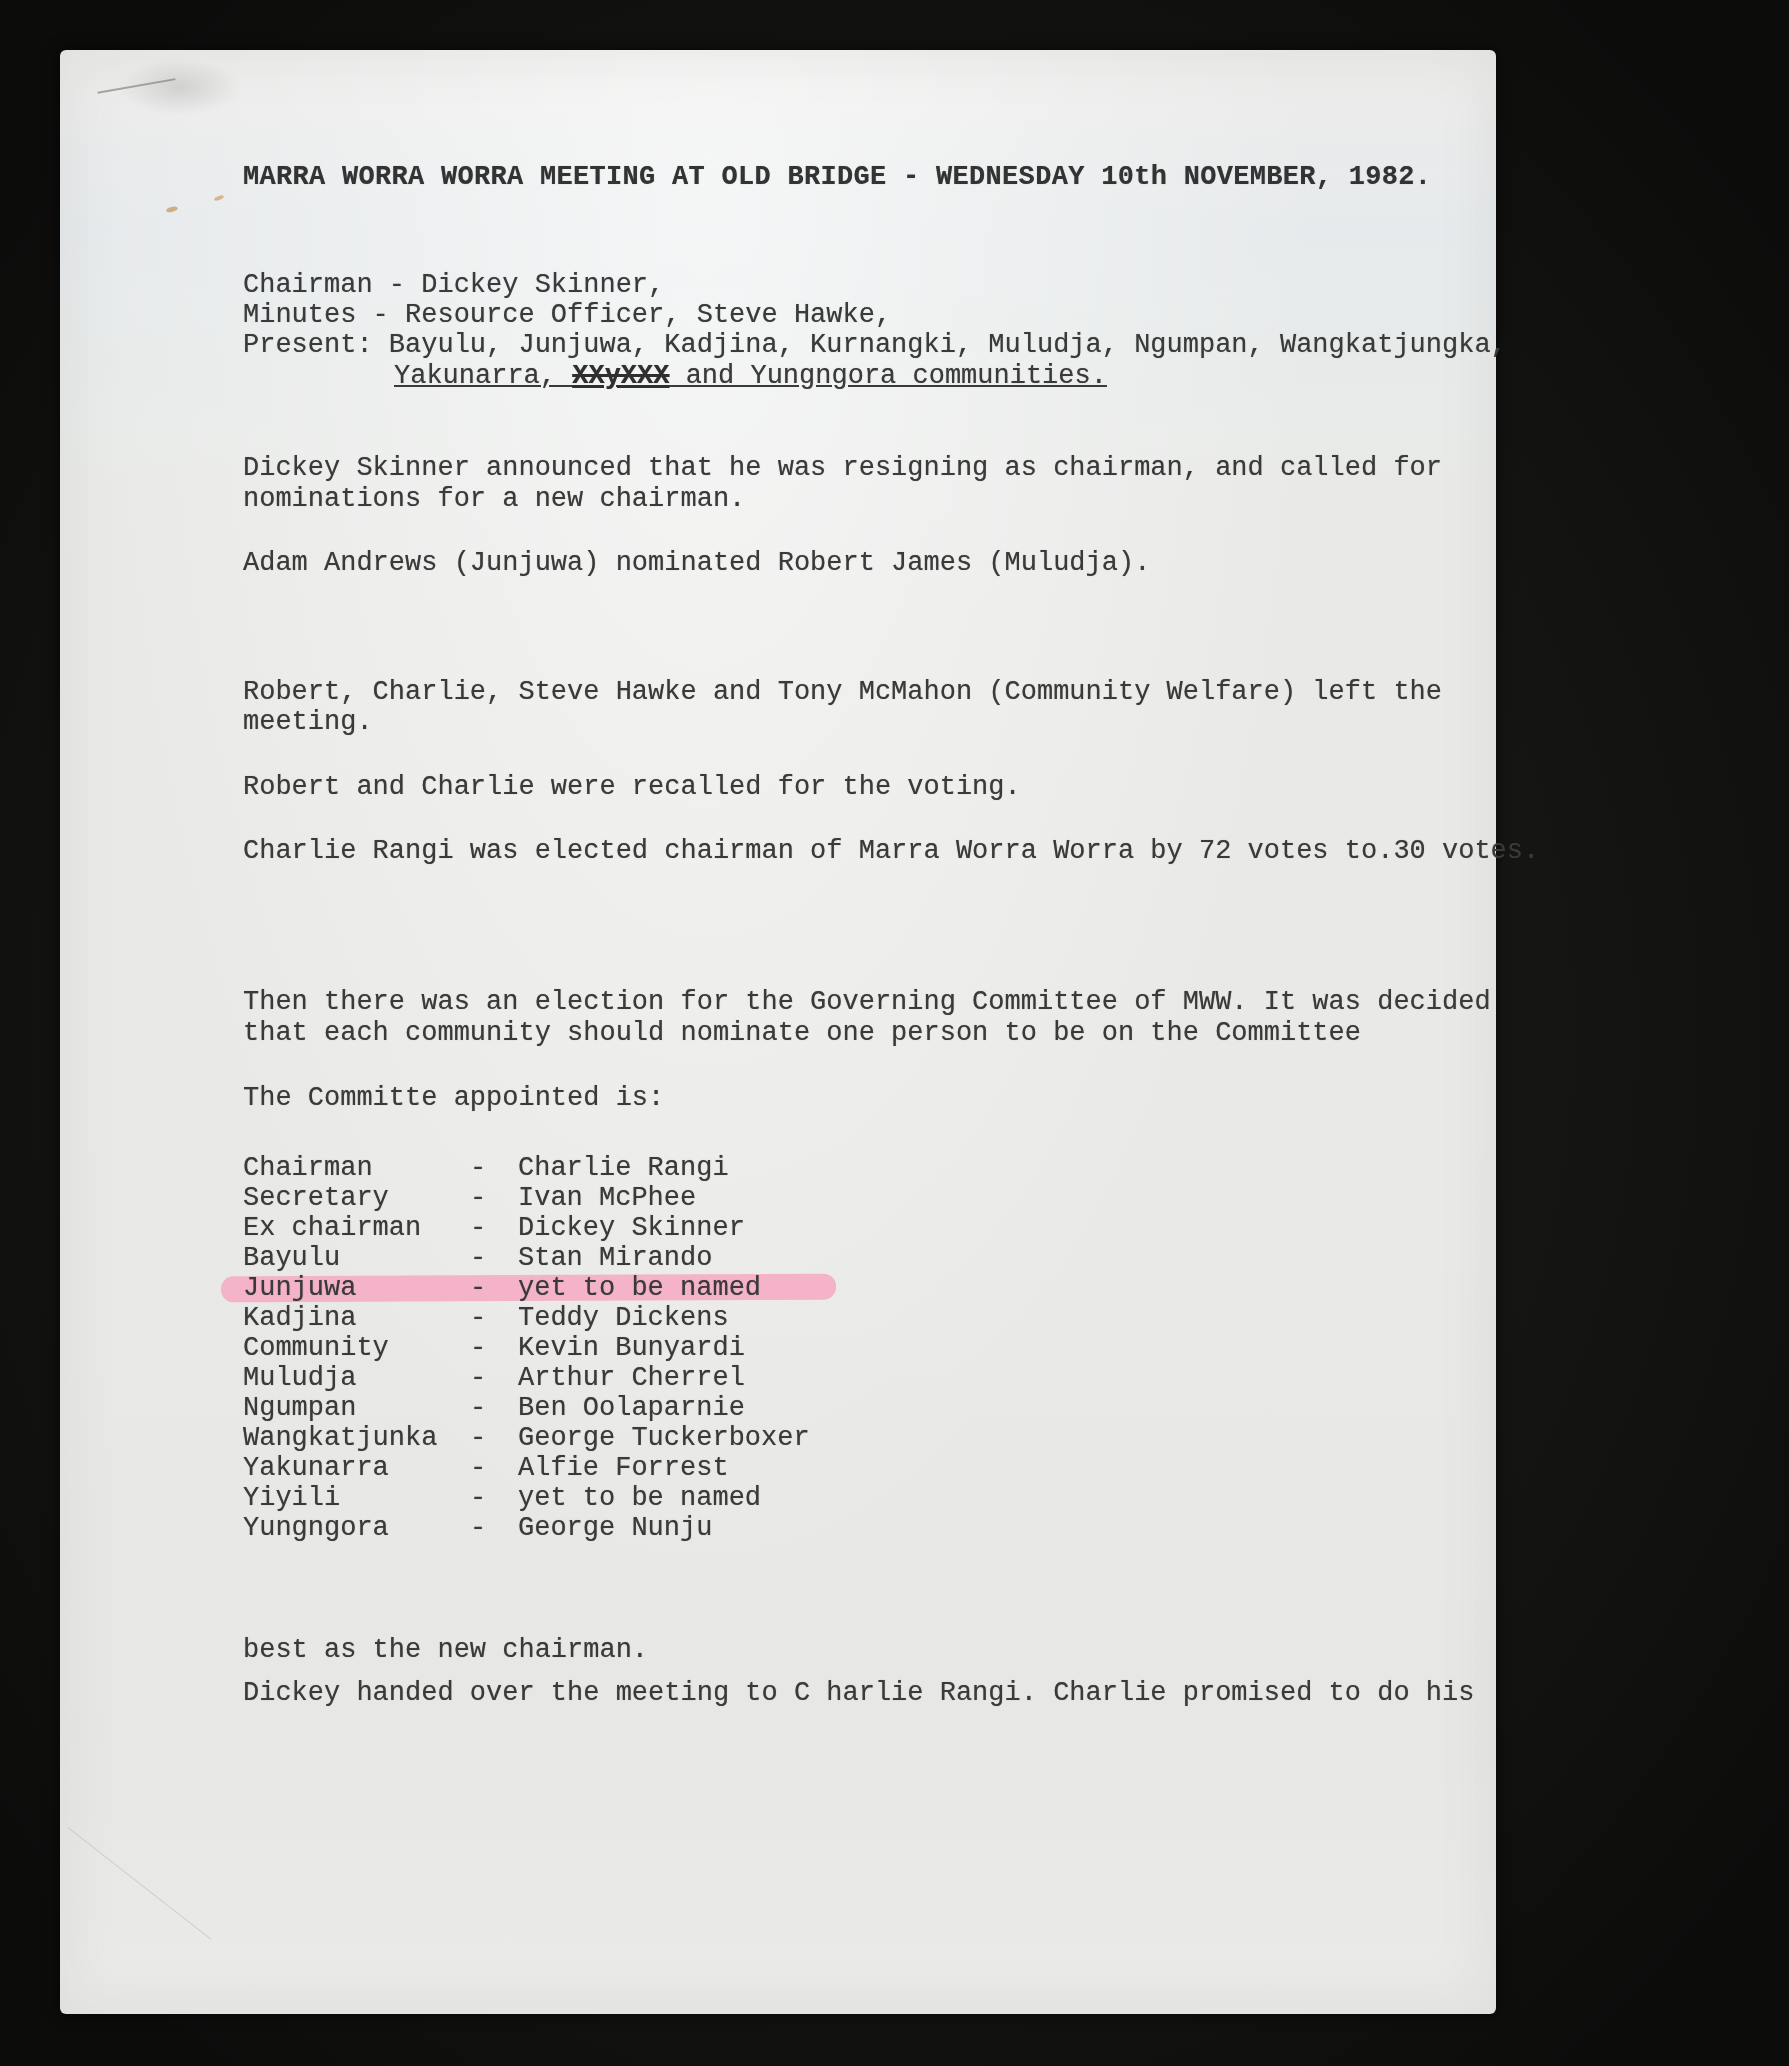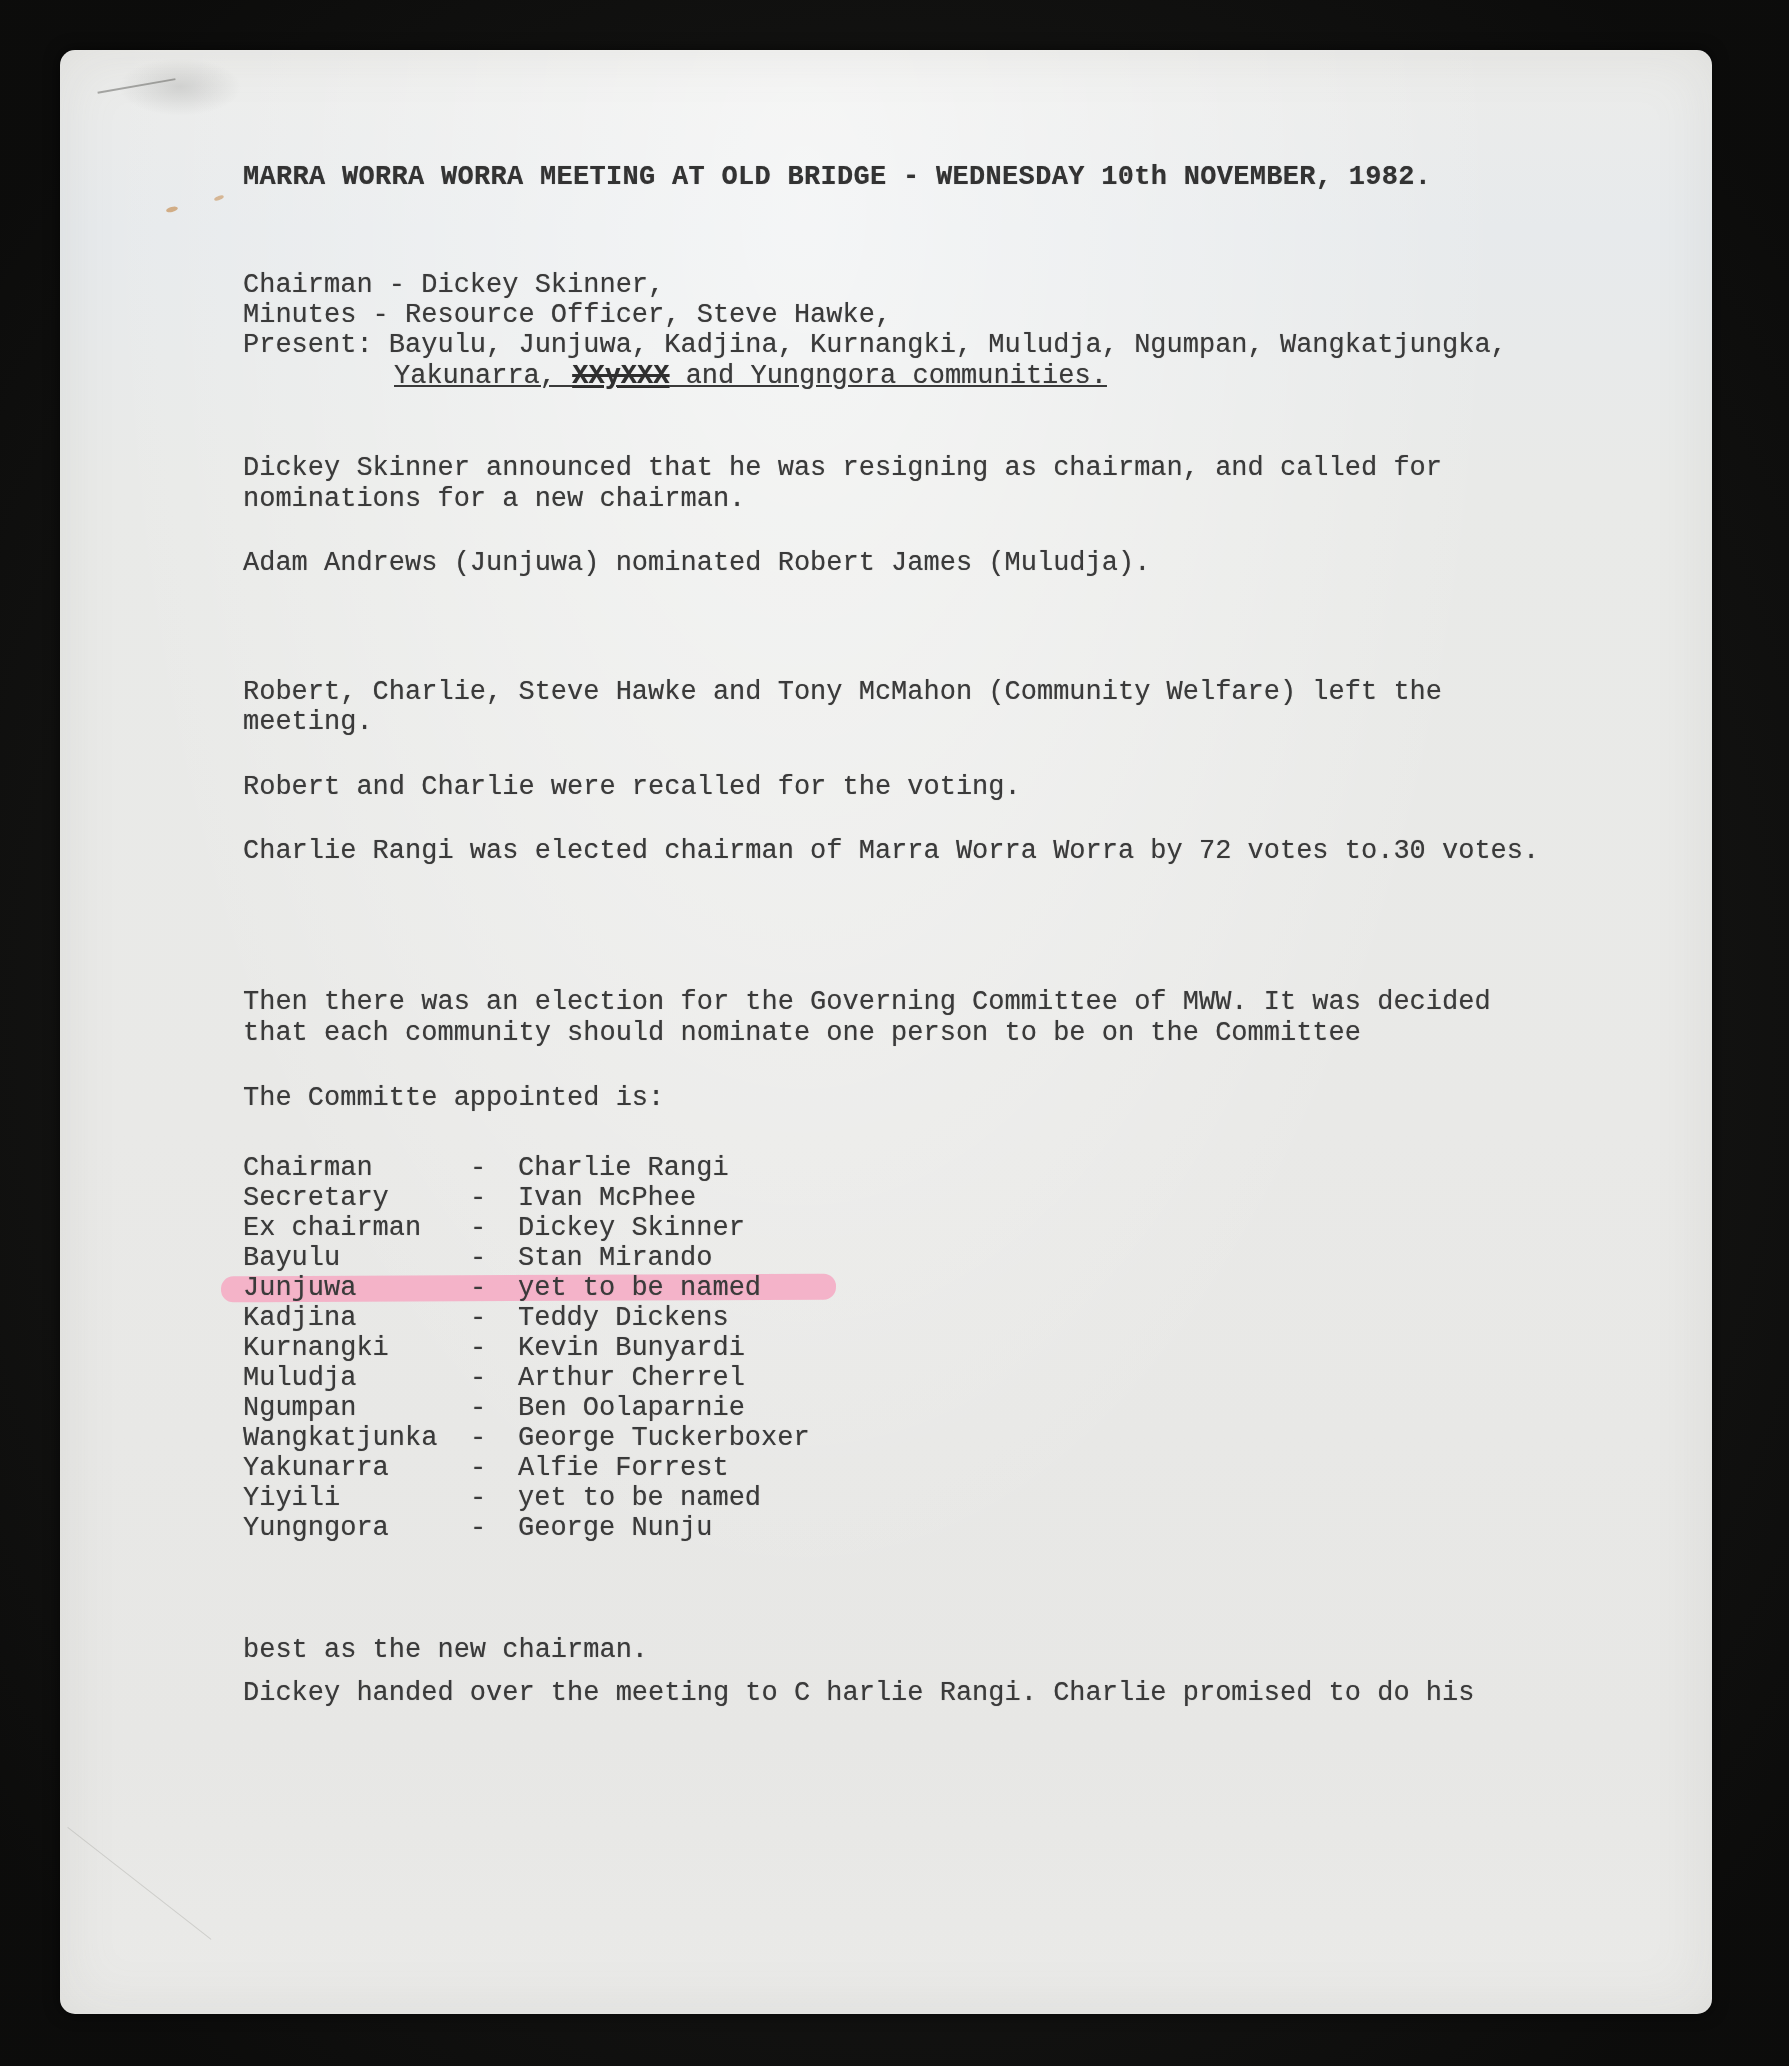--- a/index.html
+++ b/index.html
@@ -8,25 +8,25 @@
     background:#161614;
     font-family:"Liberation Mono","DejaVu Sans Mono",monospace;
   }
   .mat{
     position:absolute;inset:0;
     background:
       radial-gradient(ellipse at 50% 50%, rgba(60,60,58,0.18), rgba(0,0,0,0.55) 90%),
       #1b1b19;
   }
   .paper{
-    position:absolute;left:60px;top:50px;width:1652px;height:1964px;
+    position:absolute;left:60px;top:50px;width:1436px;height:1964px;
     background:
       radial-gradient(ellipse at 45% 8%, rgba(255,255,255,0.55), rgba(255,255,255,0) 55%),
       linear-gradient(180deg,#ececea 0%,#e7eaec 9%,#e9eae8 22%,#e9e9e7 55%,#e7e7e5 86%,#eaeae8 100%);
-    border-radius:15px;
+    border-radius:6px;
     box-shadow: inset 0 0 58px rgba(120,120,115,0.12), 0 0 15px rgba(0,0,0,0.6);
   }
   .tline{
     position:absolute;left:183px;white-space:pre;
     font-size:27px;line-height:31px;color:#3a3a3a;
     text-shadow:0 0 0.8px rgba(55,55,55,0.55);
   }
   .title{font-weight:bold;letter-spacing:0.3px;color:#333;}
   .indent{left:334px;text-decoration:underline;}
   .struck{
@@ -100,21 +100,21 @@
 
   <div class="tline" style="top:1033px">The Committe appointed is:</div>
 
   <div class="clist">
     <div class="crow"><span class="role">Chairman</span><span class="dash">-</span><span class="name">Charlie Rangi</span></div>
     <div class="crow"><span class="role">Secretary</span><span class="dash">-</span><span class="name">Ivan McPhee</span></div>
     <div class="crow"><span class="role">Ex chairman</span><span class="dash">-</span><span class="name">Dickey Skinner</span></div>
     <div class="crow"><span class="role">Bayulu</span><span class="dash">-</span><span class="name">Stan Mirando</span></div>
     <div class="crow"><div class="pinkbar"></div><span class="role">Junjuwa</span><span class="dash">-</span><span class="name">yet to be named</span></div>
     <div class="crow"><span class="role">Kadjina</span><span class="dash">-</span><span class="name">Teddy Dickens</span></div>
-    <div class="crow"><span class="role">Kurnangki</span><span class="dash">-</span><span class="name">Kevin Bunyardi</span></div>
+    <div class="crow"><span class="role">Community</span><span class="dash">-</span><span class="name">Kevin Bunyardi</span></div>
     <div class="crow"><span class="role">Muludja</span><span class="dash">-</span><span class="name">Arthur Cherrel</span></div>
     <div class="crow"><span class="role">Ngumpan</span><span class="dash">-</span><span class="name">Ben Oolaparnie</span></div>
     <div class="crow"><span class="role">Wangkatjunka</span><span class="dash">-</span><span class="name">George Tuckerboxer</span></div>
     <div class="crow"><span class="role">Yakunarra</span><span class="dash">-</span><span class="name">Alfie Forrest</span></div>
     <div class="crow"><span class="role">Yiyili</span><span class="dash">-</span><span class="name">yet to be named</span></div>
     <div class="crow"><span class="role">Yungngora</span><span class="dash">-</span><span class="name">George Nunju</span></div>
   </div>
 
   <div class="tline" style="top:1628px">Dickey handed over the meeting to C harlie Rangi. Charlie promised to do his</div>
   <div class="tline" style="top:1585px">best as the new chairman.</div>

